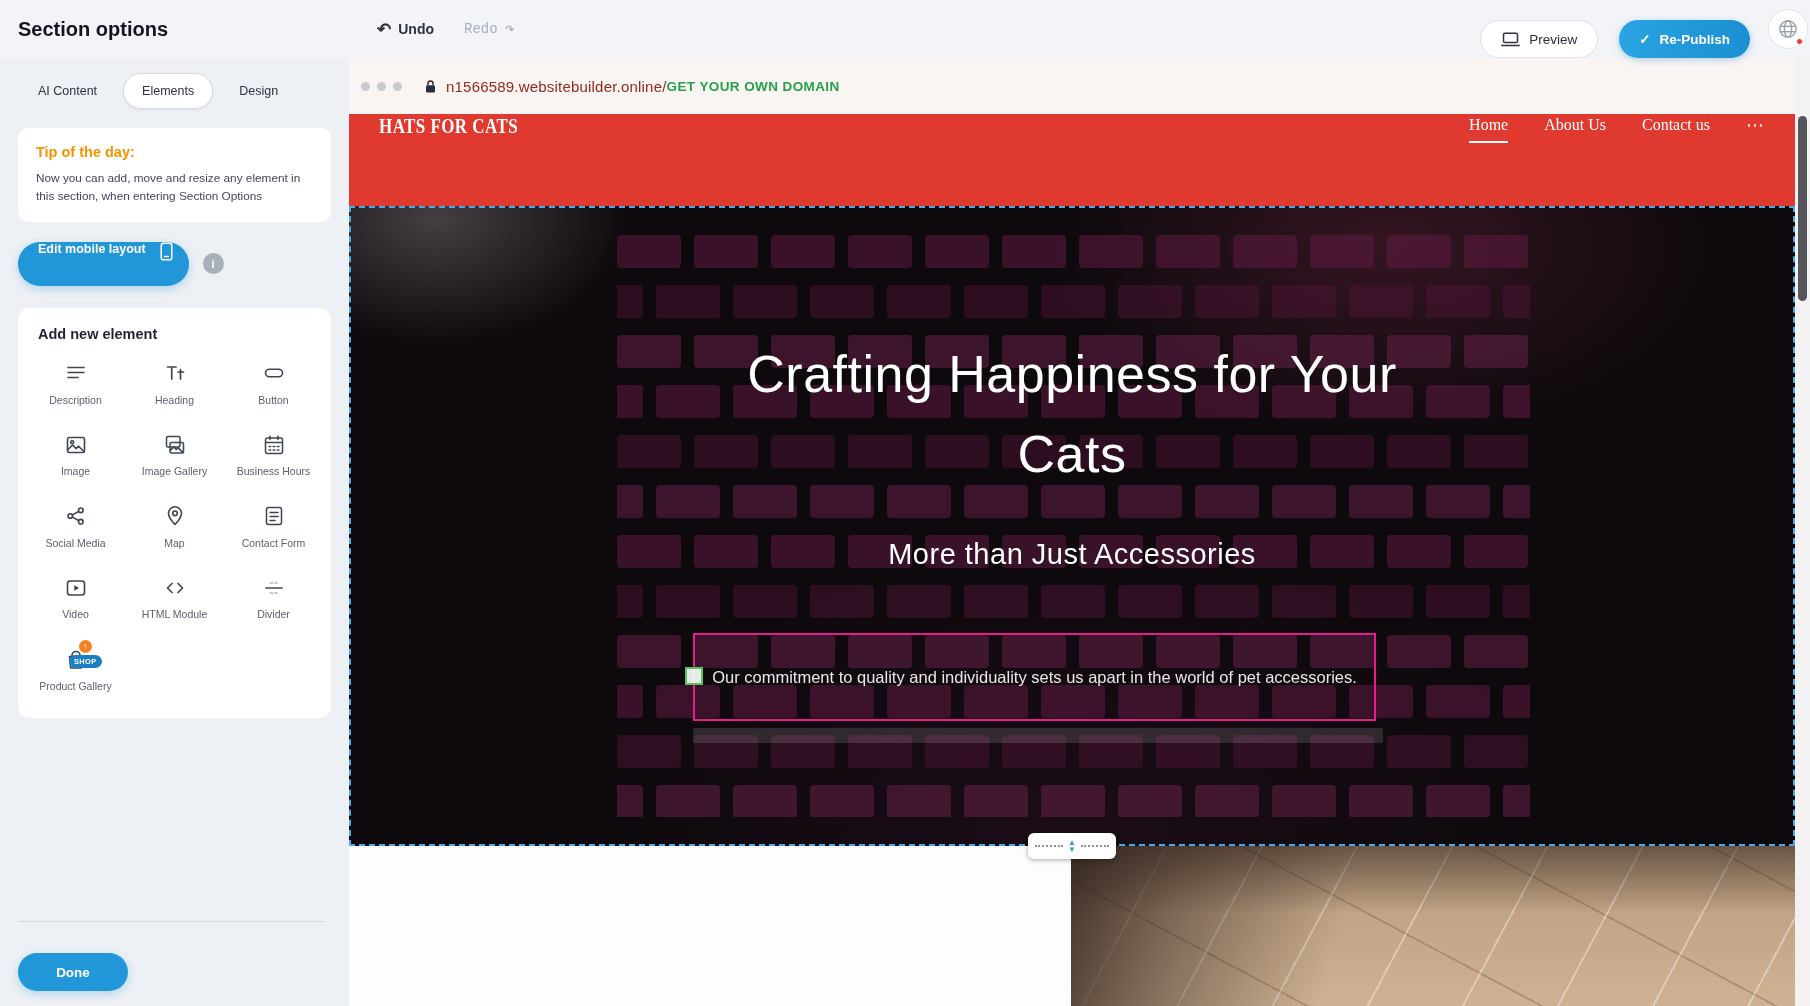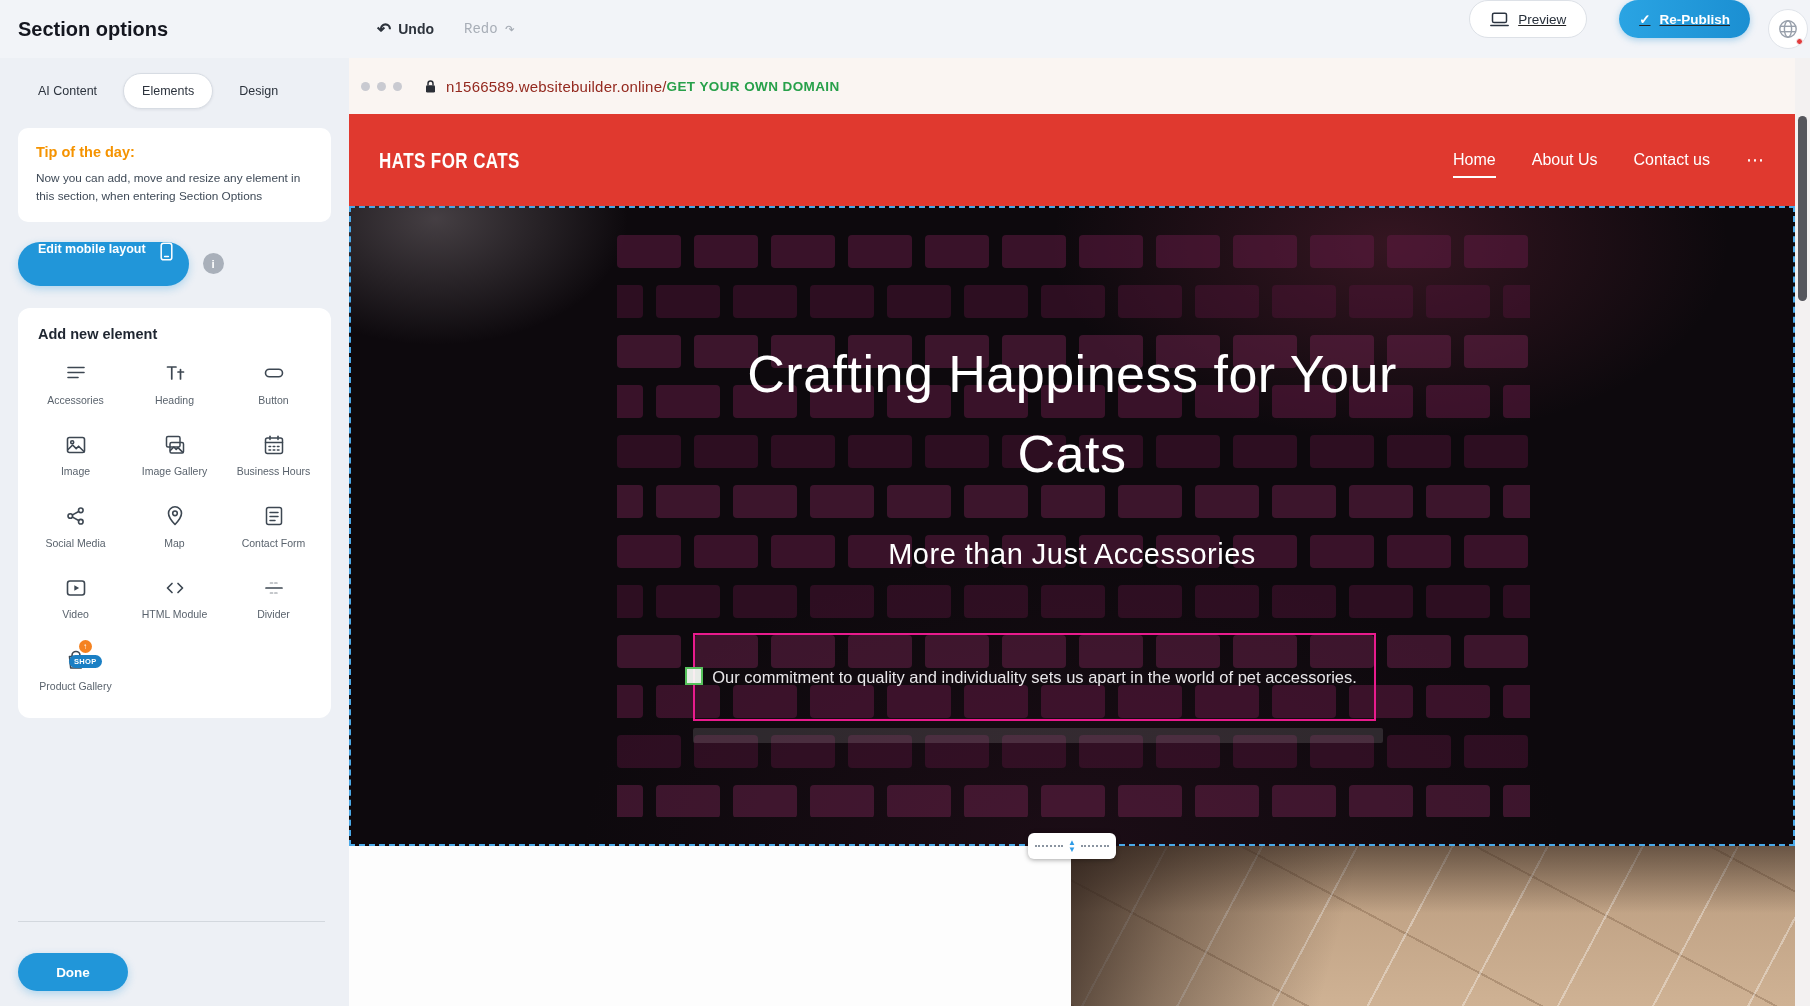--- a/index.html
+++ b/index.html
@@ -15,21 +15,21 @@
   }
 
   
   .topbar{ position:absolute; top:0; left:0; right:0; height:58px; background:#f2f4f8; z-index:20; }
   .topbar-title{ position:absolute; left:18px; top:50%; transform:translateY(-50%);
     font-size:20px; font-weight:bold; color:#14161f; }
   .history{ position:absolute; left:377px; top:0; height:58px; display:flex; gap:30px; align-items:center; }
   .hist-btn{ display:flex; align-items:center; gap:7px; font-size:14px; font-weight:600; color:#2d333c; cursor:pointer; }
   .hist-btn .arrow{ font-size:17px; line-height:1; }
   .hist-btn.disabled{ color:#a8aeb7; font-weight:500;font-family:Liberation Mono, monospace; }
-  .topbar-actions{ position:absolute; right:60px; top:0; height:58px; display:flex; gap:32px; align-items:flex-start;text-decoration:underline; }
+  .topbar-actions{ position:absolute; right:60px; top:0; height:58px; display:flex; gap:21px; align-items:flex-end; }
   .preview-btn{ height:38px; padding:0 20px; background:#fff; border:1px solid #dde1e7; border-radius:19px;
     display:flex; align-items:center; gap:9px; font-size:13.5px; color:#28303b; font-weight:500; cursor:pointer; }
   .republish-btn{ height:38px; padding:0 20px; border-radius:19px; border:none;
     background:linear-gradient(90deg,#2aa4e3,#1b8fd2); color:#fff; display:flex; align-items:center; gap:9px;
     font-size:13.5px; font-weight:600; cursor:pointer; box-shadow:0 2px 7px rgba(30,140,210,.35); }
   .globe-btn{ position:absolute; right:2px; top:50%; transform:translateY(-50%);
     width:40px; height:40px; border-radius:50%; background:#fff; border:1px solid #e0e4ea;
     display:flex; align-items:center; justify-content:center; color:#98a0ab; cursor:pointer; }
   .globe-dot{ position:absolute; right:4px; bottom:3px; width:7px; height:7px; border-radius:50%;
     background:#e23c3c; border:1.5px solid #f2f4f8; }
@@ -73,21 +73,21 @@
   .lock{ margin-right:9px; display:flex; }
   .browser-url{ font-size:15px; color:var(--url-red); letter-spacing:.2px; }
   .domain-cta{ margin-left:0; font-size:13.5px; font-weight:bold; color:var(--domain-green);
     letter-spacing:.4px; cursor:pointer; }
   .scrollbar{ position:absolute; right:0; top:0; bottom:0; width:15px; background:#f3f1f1; z-index:8; }
   .scroll-thumb{ position:absolute; top:58px; left:3px; width:9px; height:185px; border-radius:5px; background:#55565c; }
 
   
   .preview{ position:absolute; left:0; right:15px; top:56px; bottom:0; overflow:hidden; background:#fff; }
   .site-header{ position:absolute; top:0; left:0; right:0; height:92px; background:var(--header-red);
-    display:flex; align-items:center; padding:0 30px; z-index:2; }
+    display:flex; align-items:flex-start; padding:0 30px; z-index:2;font-family:Liberation Serif, serif; }
   .site-logo{ color:#fff; font-weight:bold; font-size:20px; letter-spacing:.5px;
     transform:scale(.85,1.08); transform-origin:left center; white-space:nowrap; }
   .site-nav{ margin-left:auto; display:flex; gap:36px; align-items:center; color:#fff; font-size:16px; }
   .nav-item{ cursor:pointer; }
   .nav-item.active{ position:relative; font-weight:500; }
   .nav-item.active::after{ content:''; position:absolute; left:0; right:0; bottom:-9px; height:2px; background:#fff; }
   .nav-more{ font-size:18px; letter-spacing:1px; }
 
   .hero{ position:absolute; top:92px; left:0; right:0; height:640px; background:#0d090d; overflow:visible; z-index:1;
     background-image:
@@ -200,21 +200,21 @@
     <div class="elements-grid">
 
       <div class="element-item">
         <span class="element-icon">
           <svg width="24" height="24" viewBox="0 0 24 24" fill="none" stroke="#3d4752" stroke-width="1.6" stroke-linecap="round">
             <line x1="4" y1="6.5" x2="20" y2="6.5"></line>
               <line x1="4" y1="11.5" x2="20" y2="11.5"></line>
               <line x1="4" y1="16.5" x2="14" y2="16.5"></line>
           </svg>
         </span>
-        <span class="element-label">Accessories</span>
+        <span class="element-label">Description</span>
       </div>
 
       <div class="element-item">
         <span class="element-icon">
           <svg width="24" height="24" viewBox="0 0 24 24" fill="none" stroke="#3d4752" stroke-width="1.7" stroke-linecap="round">
             <path d="M4.5 6 H13 M8.75 6 V18"></path>
               <path d="M17.5 8.5 V18 M15 11 H20.5"></path>
           </svg>
         </span>
         <span class="element-label">Heading</span>

